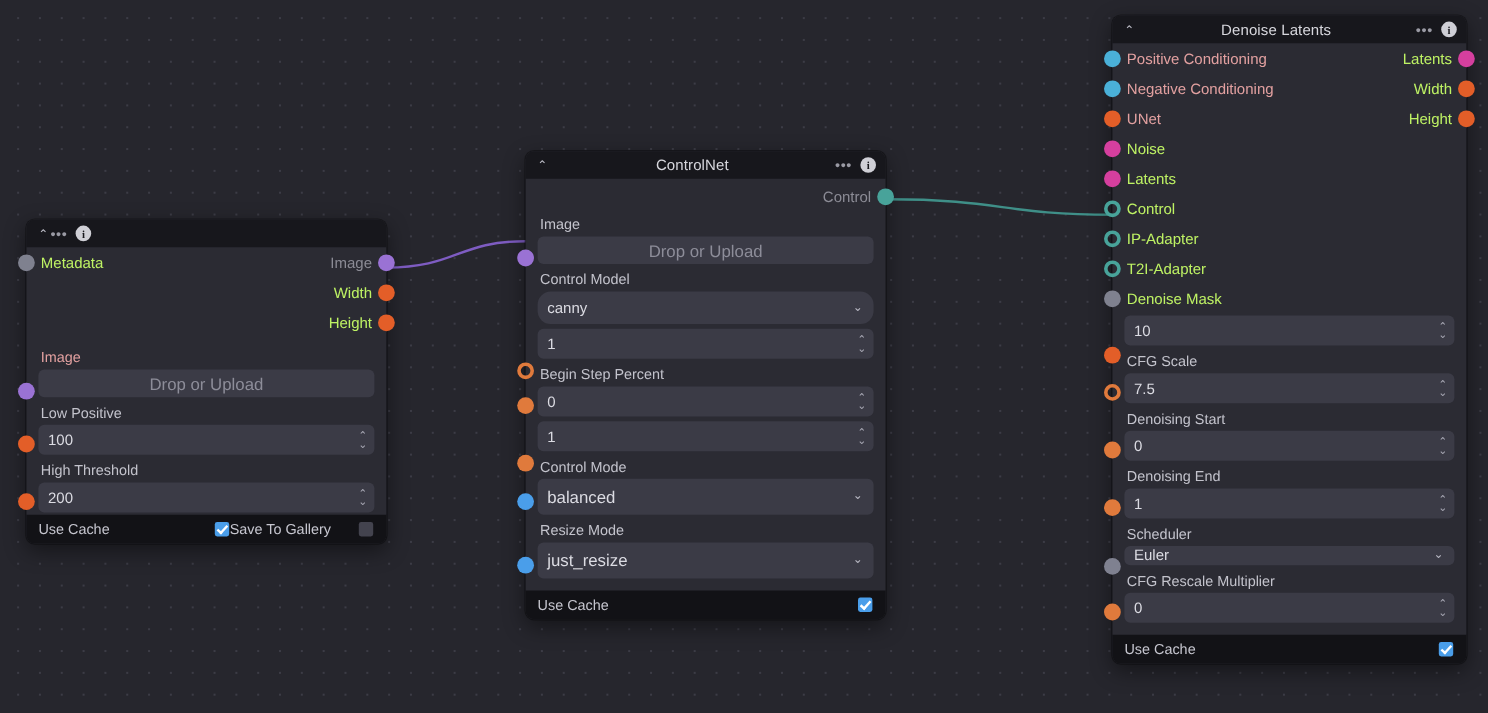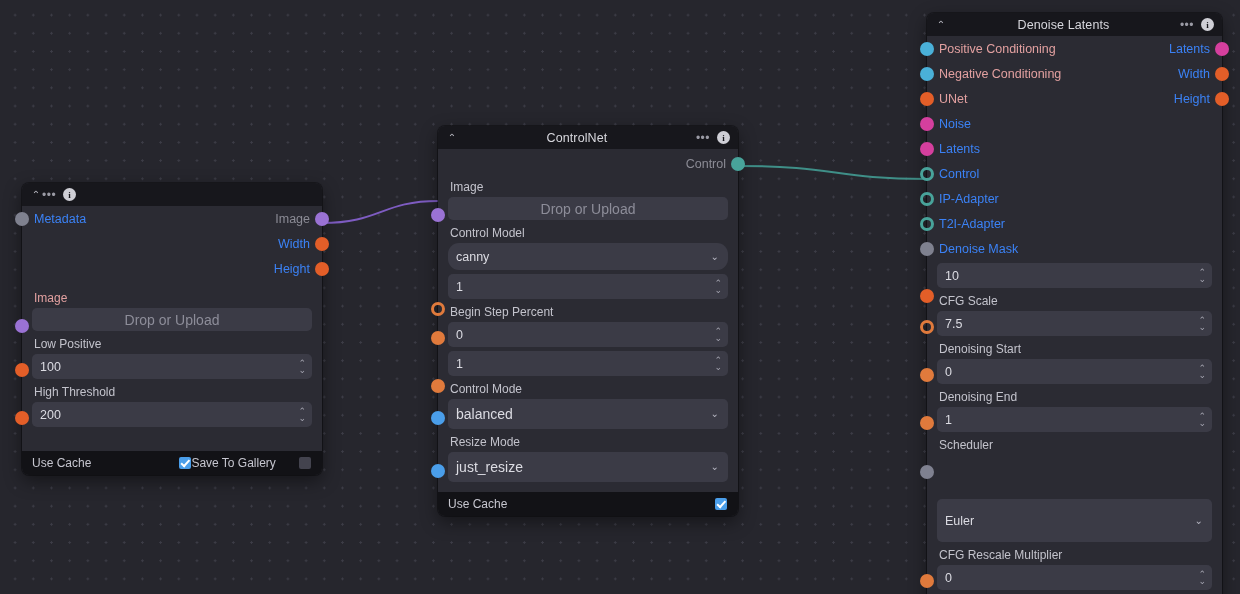--- a/index.html
+++ b/index.html
@@ -95,21 +95,21 @@
 
   
   .port-row {
     position: relative;
     height: 25px;
     display: flex;
     align-items: center;
   }
   .port-label {
     font-size: 12.5px;
-    color: #3b82f6;
+    color: #bef264;
   }
   .port-label.required { color: #e2a0a0; }
   .port-label.muted { color: #8b8b95; }
   .handle {
     position: absolute;
     width: 14px; height: 14px;
     border-radius: 50%;
     top: 50%;
     transform: translateY(-50%);
     z-index: 5;
@@ -222,21 +222,21 @@
         <span class="field-label">Low Positive</span>
         <div class="input-box">
           <span>100</span>
           <span class="stepper">
             <span>⌃</span>
             <span>⌄</span>
           </span>
         </div>
       </div>
 
-      <div class="field" style="padding-bottom:24px;">
+      <div class="field" style="padding-bottom:2px;">
         <span class="field-handle" style="background:#e35e28; top:28px;"></span>
         <span class="field-label">High Threshold</span>
         <div class="input-box">
           <span>200</span>
           <span class="stepper">
             <span>⌃</span>
             <span>⌄</span>
           </span>
         </div>
       </div>
@@ -442,21 +442,21 @@
           <span class="stepper">
             <span>⌃</span>
             <span>⌄</span>
           </span>
         </div>
       </div>
 
       <div class="field">
         <span class="field-handle" style="background:#7f8190; top:29px;"></span>
         <span class="field-label">Scheduler</span>
-        <div class="input-box sel-box" style="height:43px;margin-top:44px;">
+        <div class="input-box sel-box" style="height:16px;">
           <span>Euler</span>
           <span class="chev-dd">⌄</span>
         </div>
       </div>
 
       <div class="field" style="padding-bottom:10px;">
         <span class="field-handle" style="background:#e07a3c; top:28px;"></span>
         <span class="field-label">CFG Rescale Multiplier</span>
         <div class="input-box">
           <span>0</span>

